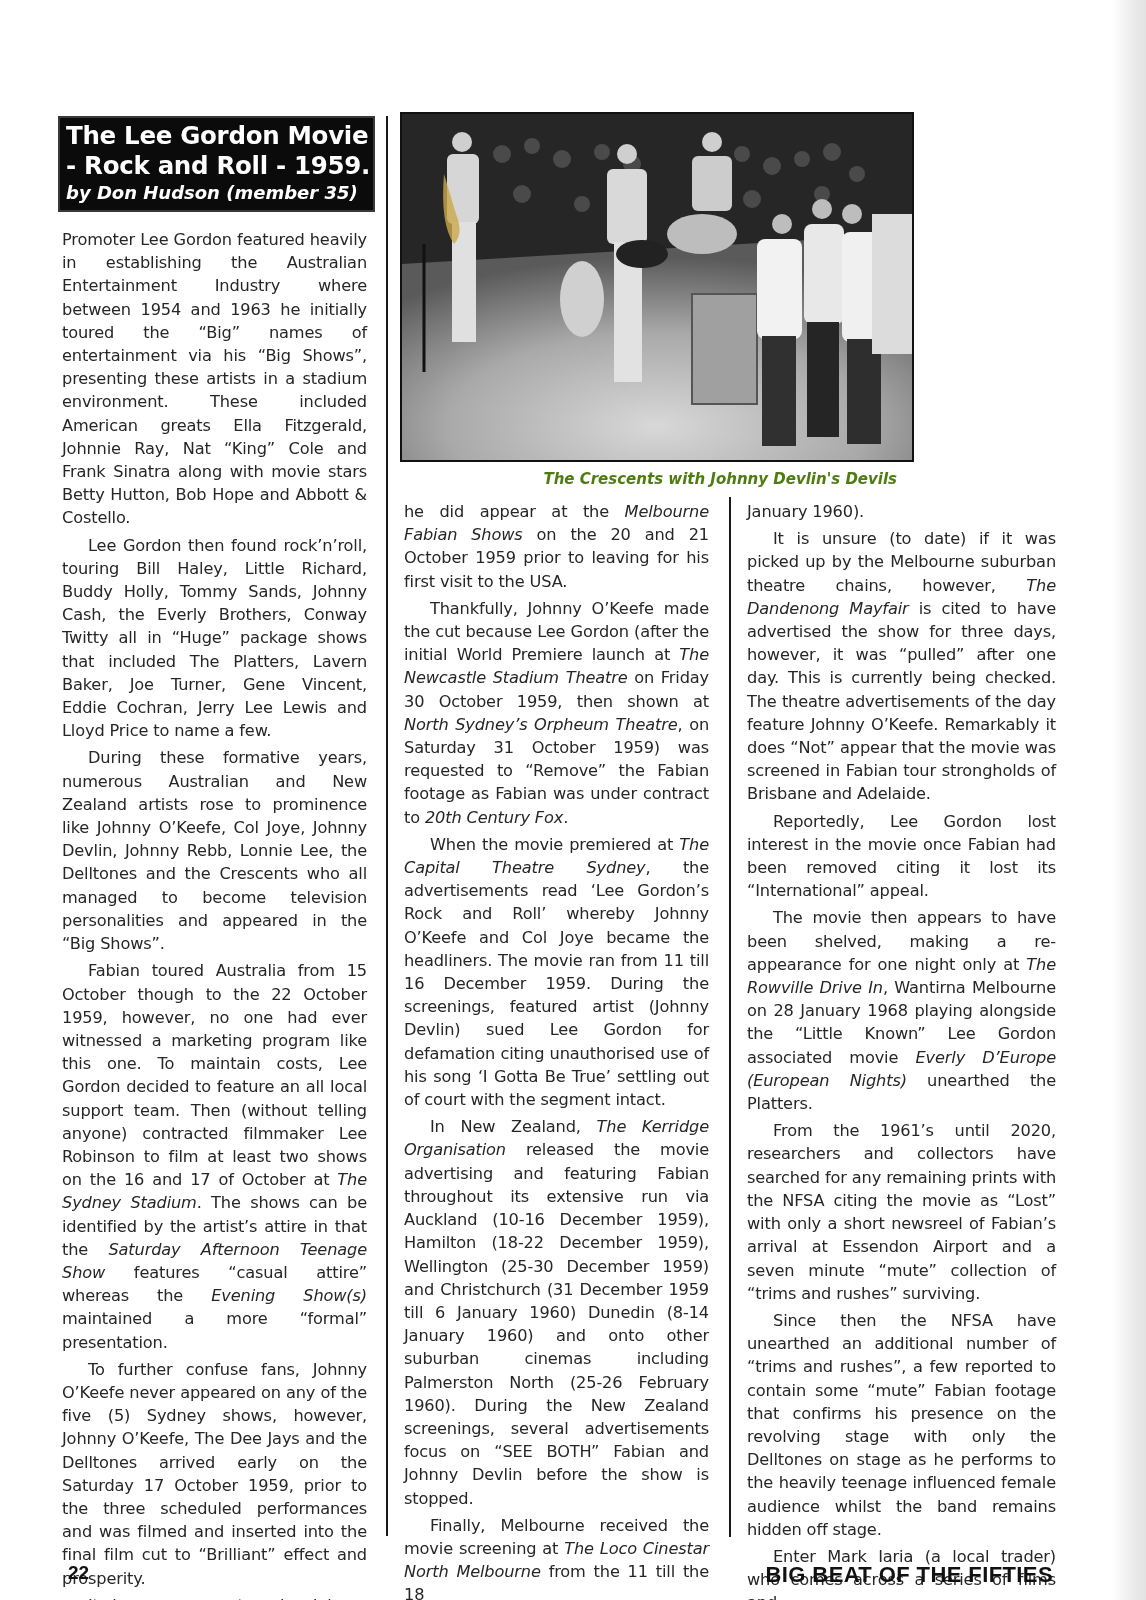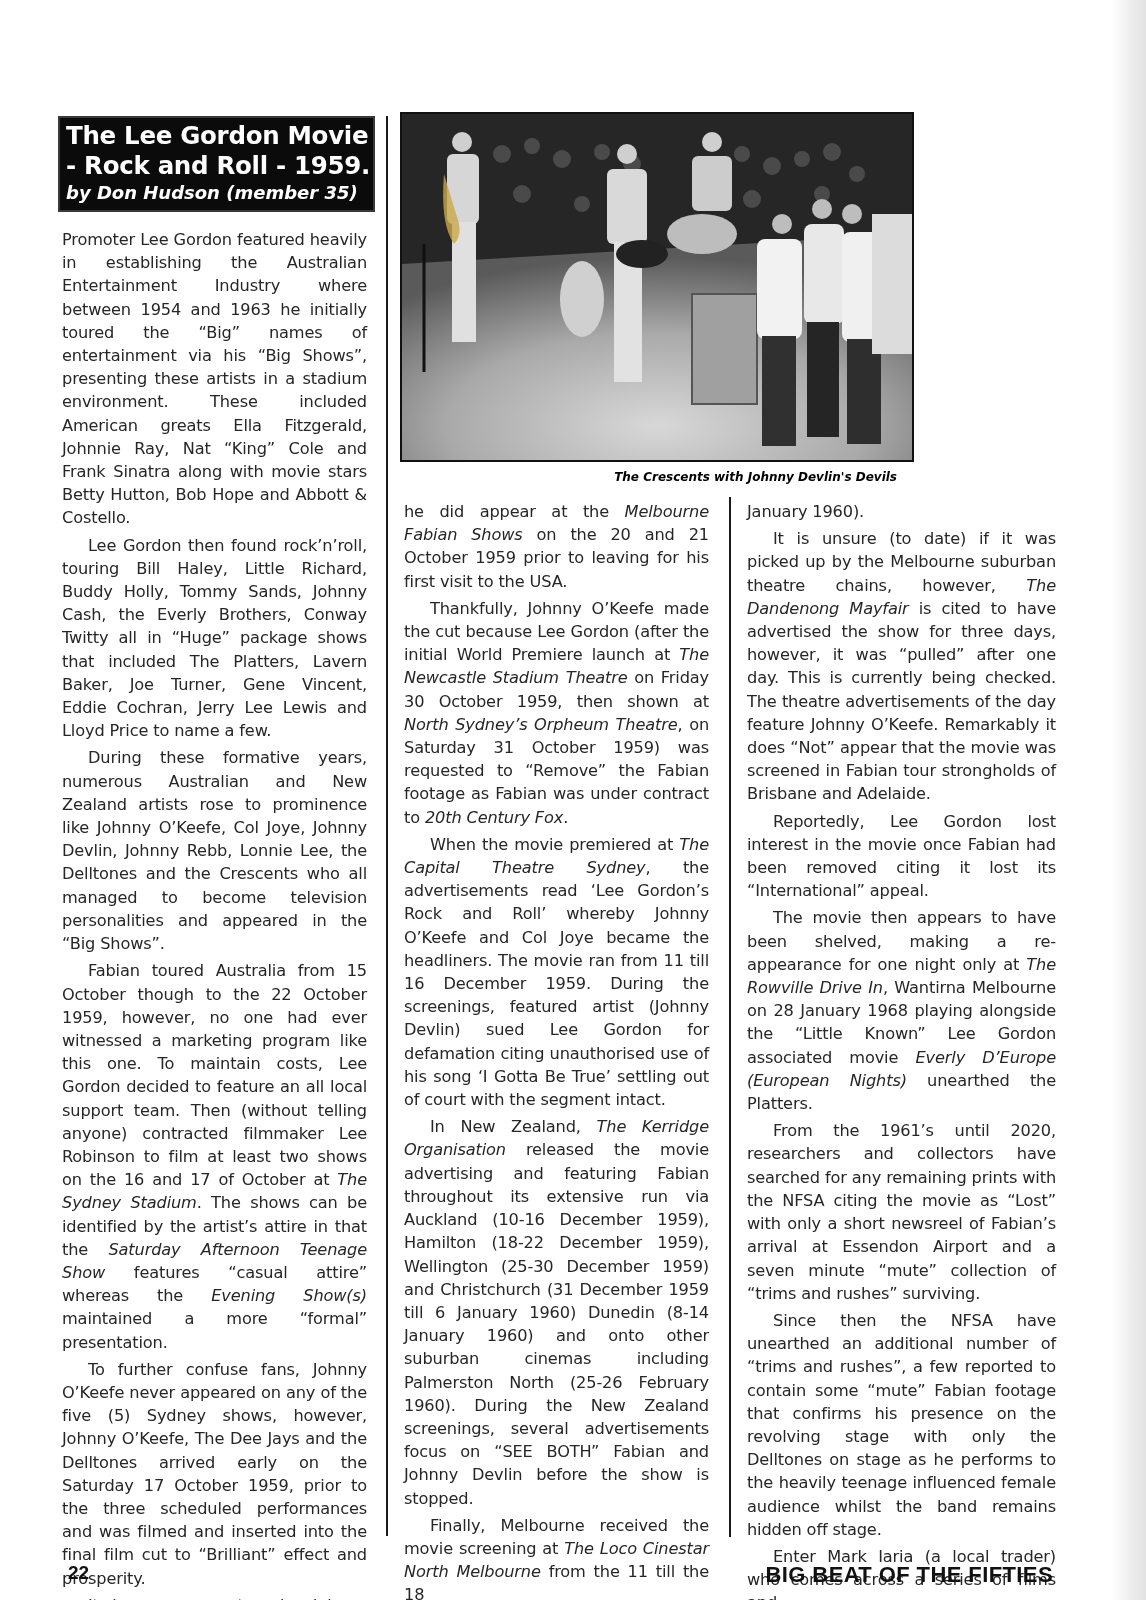--- a/index.html
+++ b/index.html
@@ -38,21 +38,21 @@
   .rule { position:absolute; width:2px; background:#1a1a1a; }
   .rule1 { left:386px; top:116px; height:1420px; }
   .rule2 { left:729px; top:497px; height:1040px; }
   .photo {
     position:absolute; left:400px; top:112px; width:514px; height:350px;
     border:2px solid #111; box-sizing:border-box; overflow:hidden;
     background:#2a2a2a;
   }
   .caption {
     position:absolute; left:400px; top:470px; width:497px; text-align:right;
-    font-weight:bold; font-style:italic; font-size:12px; color:#000000;
+    font-weight:bold; font-style:italic; font-size:15px; color:#4d7c0f;
   }
   .footer-left {
     position:absolute; left:68px; top:1562px; font-family:"Liberation Sans", sans-serif;
     font-weight:bold; font-size:19px; color:#111;
   }
   .footer-right {
     position:absolute; right:93px; top:1562px; font-family:"Liberation Sans", sans-serif;
     font-weight:bold; font-size:22px; color:#111; letter-spacing:0.4px;
   }
   i { font-style:italic; }

